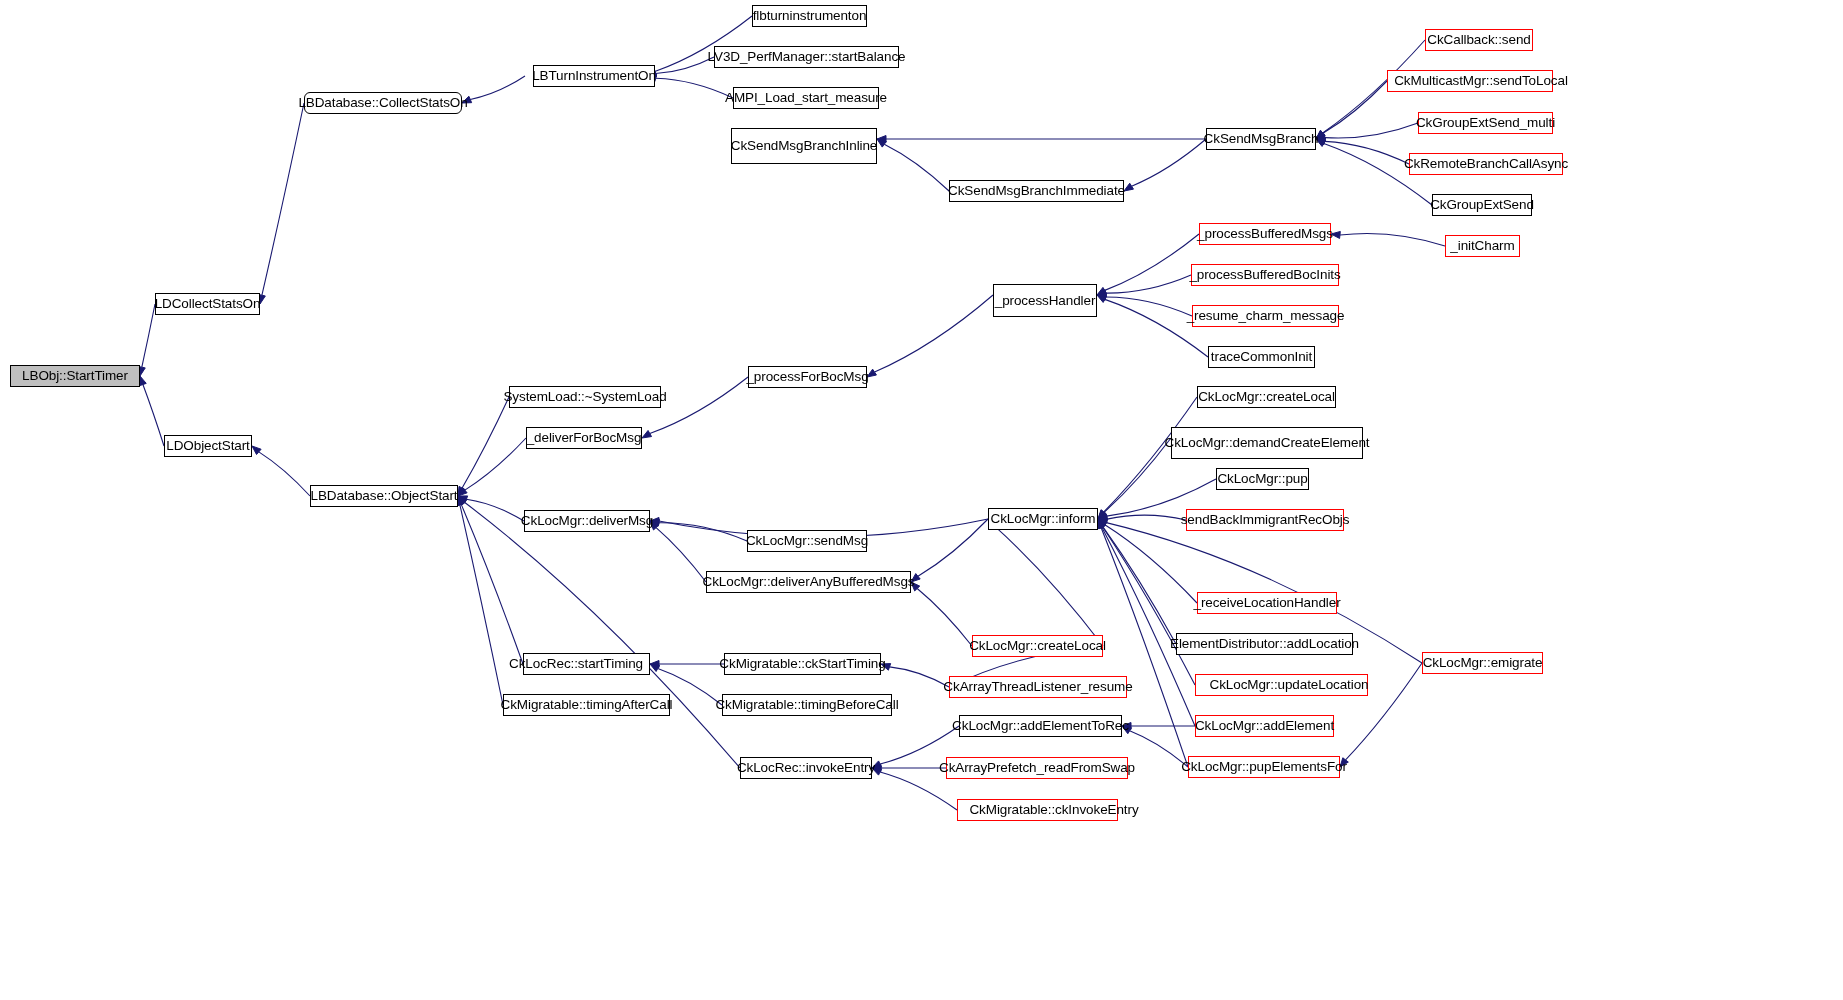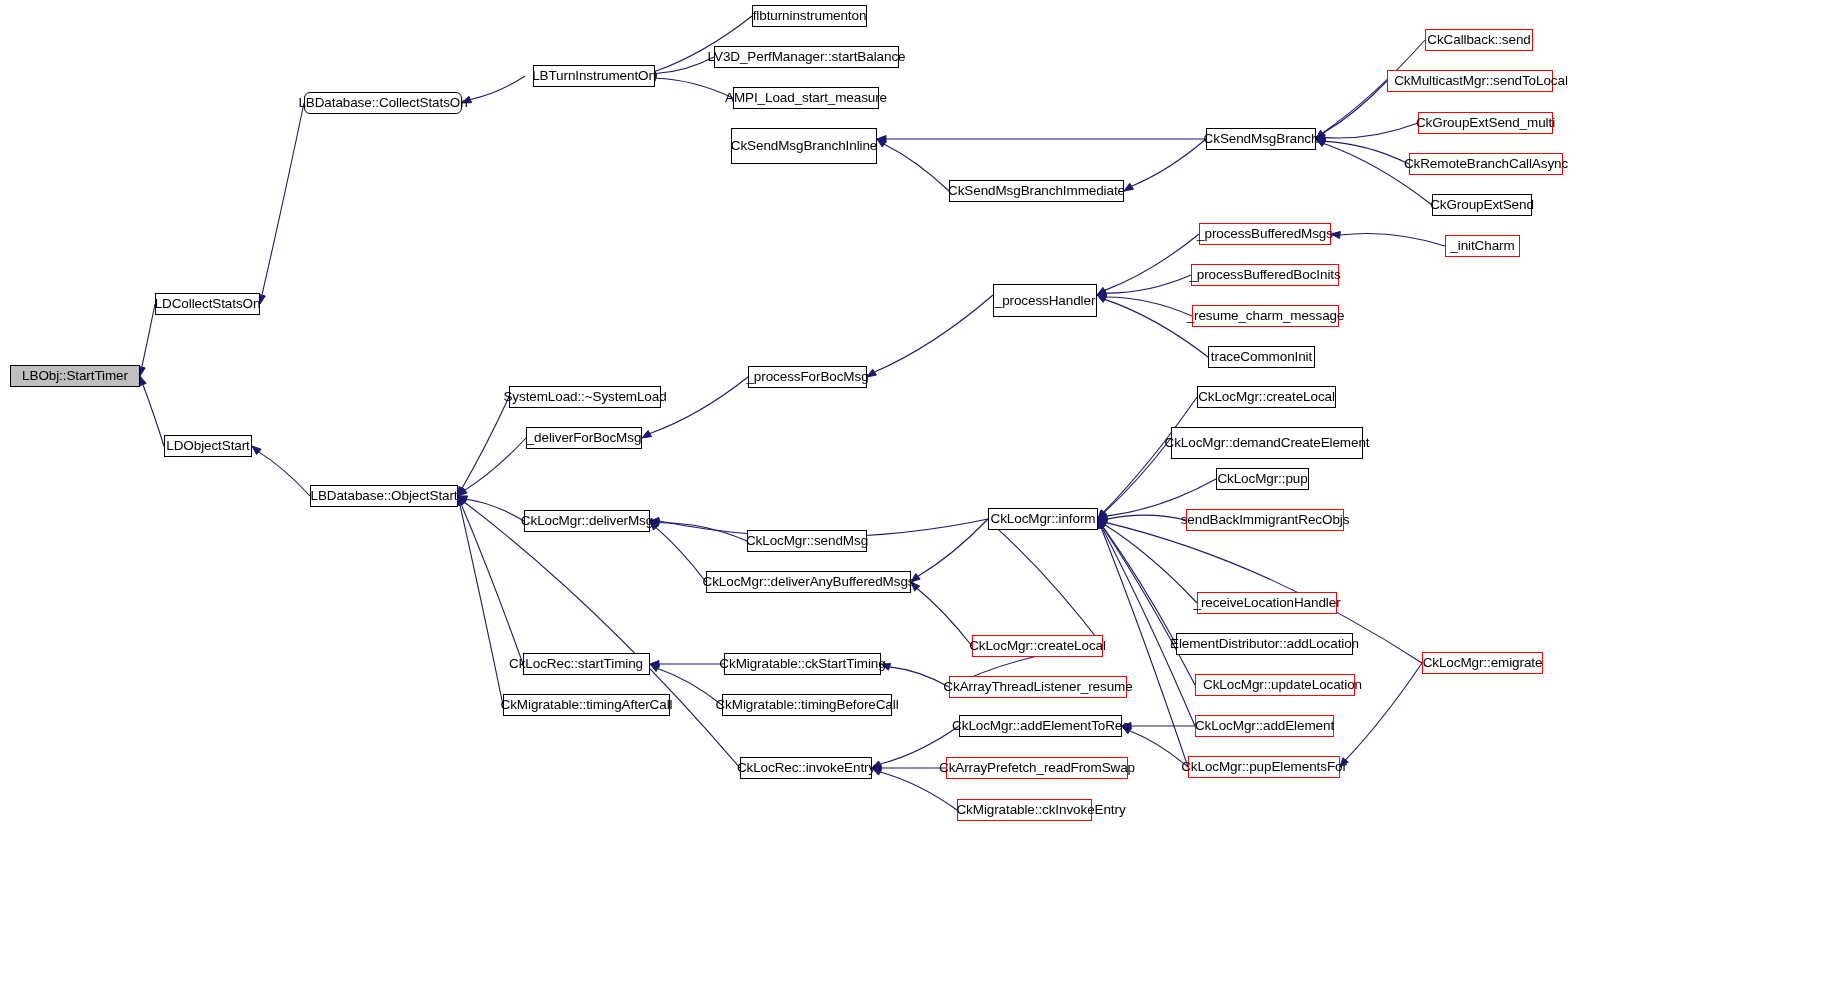--- a/index.html
+++ b/index.html
@@ -278,21 +278,21 @@
       </div>
       <div class="node" style="left: 523px; top: 653px; width: 127px; height: 22px; justify-content: flex-end;">
         <span>CkLocRec::startTiming</span>
       </div>
       <div class="node" style="left: 724px; top: 653px; width: 157px; height: 22px;">
         <span>CkMigratable::ckStartTiming</span>
       </div>
       <div class="node red" style="left: 1422px; top: 652px; width: 121px; height: 22px;">
         <span>CkLocMgr::emigrate</span>
       </div>
-      <div class="node red" style="left: 1195px; top: 674px; width: 160px; height: 22px; padding-left: 21px;">
+      <div class="node red" style="left: 1195px; top: 674px; width: 173px; height: 22px; padding-left: 21px;">
         <span>CkLocMgr::updateLocation</span>
       </div>
       <div class="node red" style="left: 949px; top: 676px; width: 178px; height: 22px;">
         <span>CkArrayThreadListener_resume</span>
       </div>
       <div class="node" style="left: 503px; top: 694px; width: 167px; height: 22px;">
         <span>CkMigratable::timingAfterCall</span>
       </div>
       <div class="node" style="left: 722px; top: 694px; width: 170px; height: 22px;">
         <span>CkMigratable::timingBeforeCall</span>
@@ -305,17 +305,17 @@
       </div>
       <div class="node" style="left: 740px; top: 757px; width: 132px; height: 22px;">
         <span>CkLocRec::invokeEntry</span>
       </div>
       <div class="node red" style="left: 946px; top: 757px; width: 182px; height: 22px;">
         <span>CkArrayPrefetch_readFromSwap</span>
       </div>
       <div class="node red" style="left: 1188px; top: 756px; width: 152px; height: 22px;">
         <span>CkLocMgr::pupElementsFor</span>
       </div>
-      <div class="node red" style="left: 957px; top: 799px; width: 135px; height: 22px; padding-left: 39px;">
+      <div class="node red" style="left: 957px; top: 799px; width: 161px; height: 22px; padding-left: 39px;">
         <span>CkMigratable::ckInvokeEntry</span>
       </div>
     </div>
 </div>
 
 </body></html>

